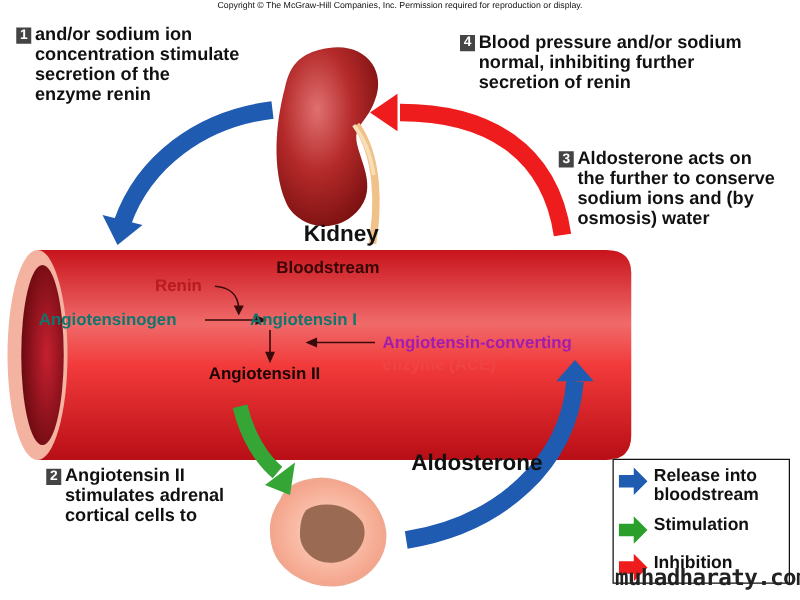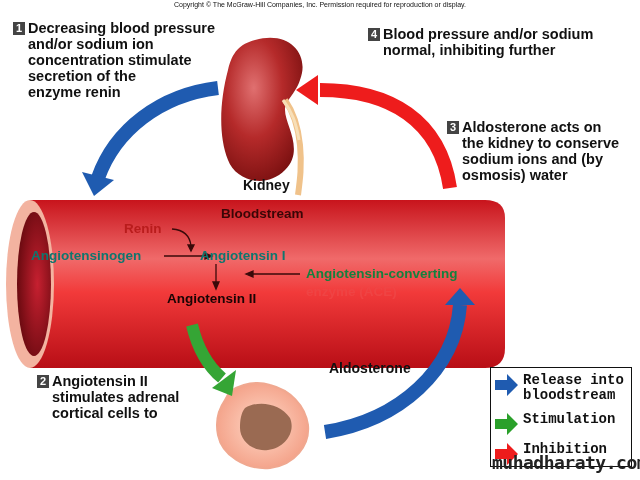--- a/index.html
+++ b/index.html
@@ -2,24 +2,24 @@
 <html><head>
 <meta charset="utf-8">
 <style>
   html,body{margin:0;padding:0;}
   body{width:640px;height:480px;position:relative;overflow:hidden;background:#ffffff;font-family:"Liberation Sans",sans-serif;color:#111;}
   .abs{position:absolute;}
   .copyright{top:1px;left:0;width:640px;text-align:center;font-size:7px;color:#111;}
   .step{font-weight:bold;font-size:14.5px;line-height:16px;color:#111;}
   .num{display:inline-block;width:12px;height:13px;background:#444;color:#fff;font-size:11px;line-height:13px;text-align:center;margin-right:3px;vertical-align:1px;}
   .step-body{display:inline-block;vertical-align:top;}
-  .lbl{font-weight:bold;font-size:14px;color:#111;}
+  .lbl{font-weight:bold;font-size:18px;color:#111;}
   .vlbl{font-weight:bold;font-size:13.5px;color:#111;white-space:nowrap;}
   svg{position:absolute;left:0;top:0;}
-  .legend{left:490px;top:367px;width:140px;height:98px;border:1px solid #111;background:#fff;font-family:Liberation Mono, monospace;}
+  .legend{left:490px;top:367px;width:140px;height:98px;border:1px solid #111;background:#fff;}
   .leg-item{position:absolute;left:4px;display:flex;align-items:flex-start;}
   .leg-text{font-weight:bold;font-size:14px;line-height:15px;margin-left:4px;}
   .watermark{left:492px;top:452px;font-size:18px;font-weight:bold;font-family:"DejaVu Sans Mono",monospace;color:#222;letter-spacing:-0.5px;}
 </style>
 </head>
 <body>
 
 <div class="abs copyright">Copyright © The McGraw-Hill Companies, Inc. Permission required for reproduction or display.</div>
 
 <svg width="640" height="480" viewBox="0 0 640 480">
@@ -89,58 +89,58 @@
     <polygon points="188,245 191,251 194,245"></polygon>
     <path d="M216 264 L216 283" fill="none"></path>
     <polygon points="213,282 216,289 219,282"></polygon>
     <path d="M300 274 L253 274" fill="none"></path>
     <polygon points="253,271 246,274 253,277"></polygon>
   </g>
 </svg>
 
 <div class="abs step" style="left:13px;top:20px;">
   <span class="num">1</span><span class="step-body">
-    <div>Decreasing blood pressure</div>
     <div>and/or sodium ion</div>
     <div>concentration stimulate</div>
     <div>secretion of the</div>
     <div>enzyme renin</div>
   </span>
 </div>
 
 <div class="abs step" style="left:368px;top:26px;">
   <span class="num">4</span><span class="step-body">
     <div>Blood pressure and/or sodium</div>
     <div>normal, inhibiting further</div>
+    <div>secretion of renin</div>
   </span>
 </div>
 
 <div class="abs step" style="left:447px;top:119px;">
   <span class="num">3</span><span class="step-body">
     <div>Aldosterone acts on</div>
-    <div>the kidney to conserve</div>
+    <div>the further to conserve</div>
     <div>sodium ions and (by</div>
     <div>osmosis) water</div>
   </span>
 </div>
 
 <div class="abs step" style="left:37px;top:373px;">
   <span class="num">2</span><span class="step-body">
     <div>Angiotensin II</div>
     <div>stimulates adrenal</div>
     <div>cortical cells to</div>
   </span>
 </div>
 
 <div class="abs lbl" style="left:243px;top:177px;">Kidney</div>
 <div class="abs vlbl" style="left:221px;top:206px;color:#3a0606;">Bloodstream</div>
 <div class="abs vlbl" style="left:124px;top:221px;color:#b91c1c;">Renin</div>
 <div class="abs vlbl" style="left:31px;top:248px;color:#0f766e;">Angiotensinogen</div>
 <div class="abs vlbl" style="left:200px;top:248px;color:#0f766e;">Angiotensin I</div>
-<div class="abs vlbl" style="left:306px;top:266px;color:#15803d;">Angiotensin-converting</div>
+<div class="abs vlbl" style="left:306px;top:266px;color:#a21caf;">Angiotensin-converting</div>
 <div class="abs vlbl" style="left:306px;top:284px;color:#ef4444;">enzyme (ACE)</div>
 <div class="abs vlbl" style="left:167px;top:291px;color:#1a0404;">Angiotensin II</div>
 <div class="abs lbl" style="left:329px;top:360px;">Aldosterone</div>
 
 <div class="abs legend">
   <div class="leg-item" style="top:5px;">
     <svg width="24" height="24" viewBox="0 0 24 24" style="position:static;">
         <polygon points="0,7 12,7 12,1 23,12 12,23 12,17 0,17" fill="#1f5bb0"></polygon>
       </svg>
     <div class="leg-text">

